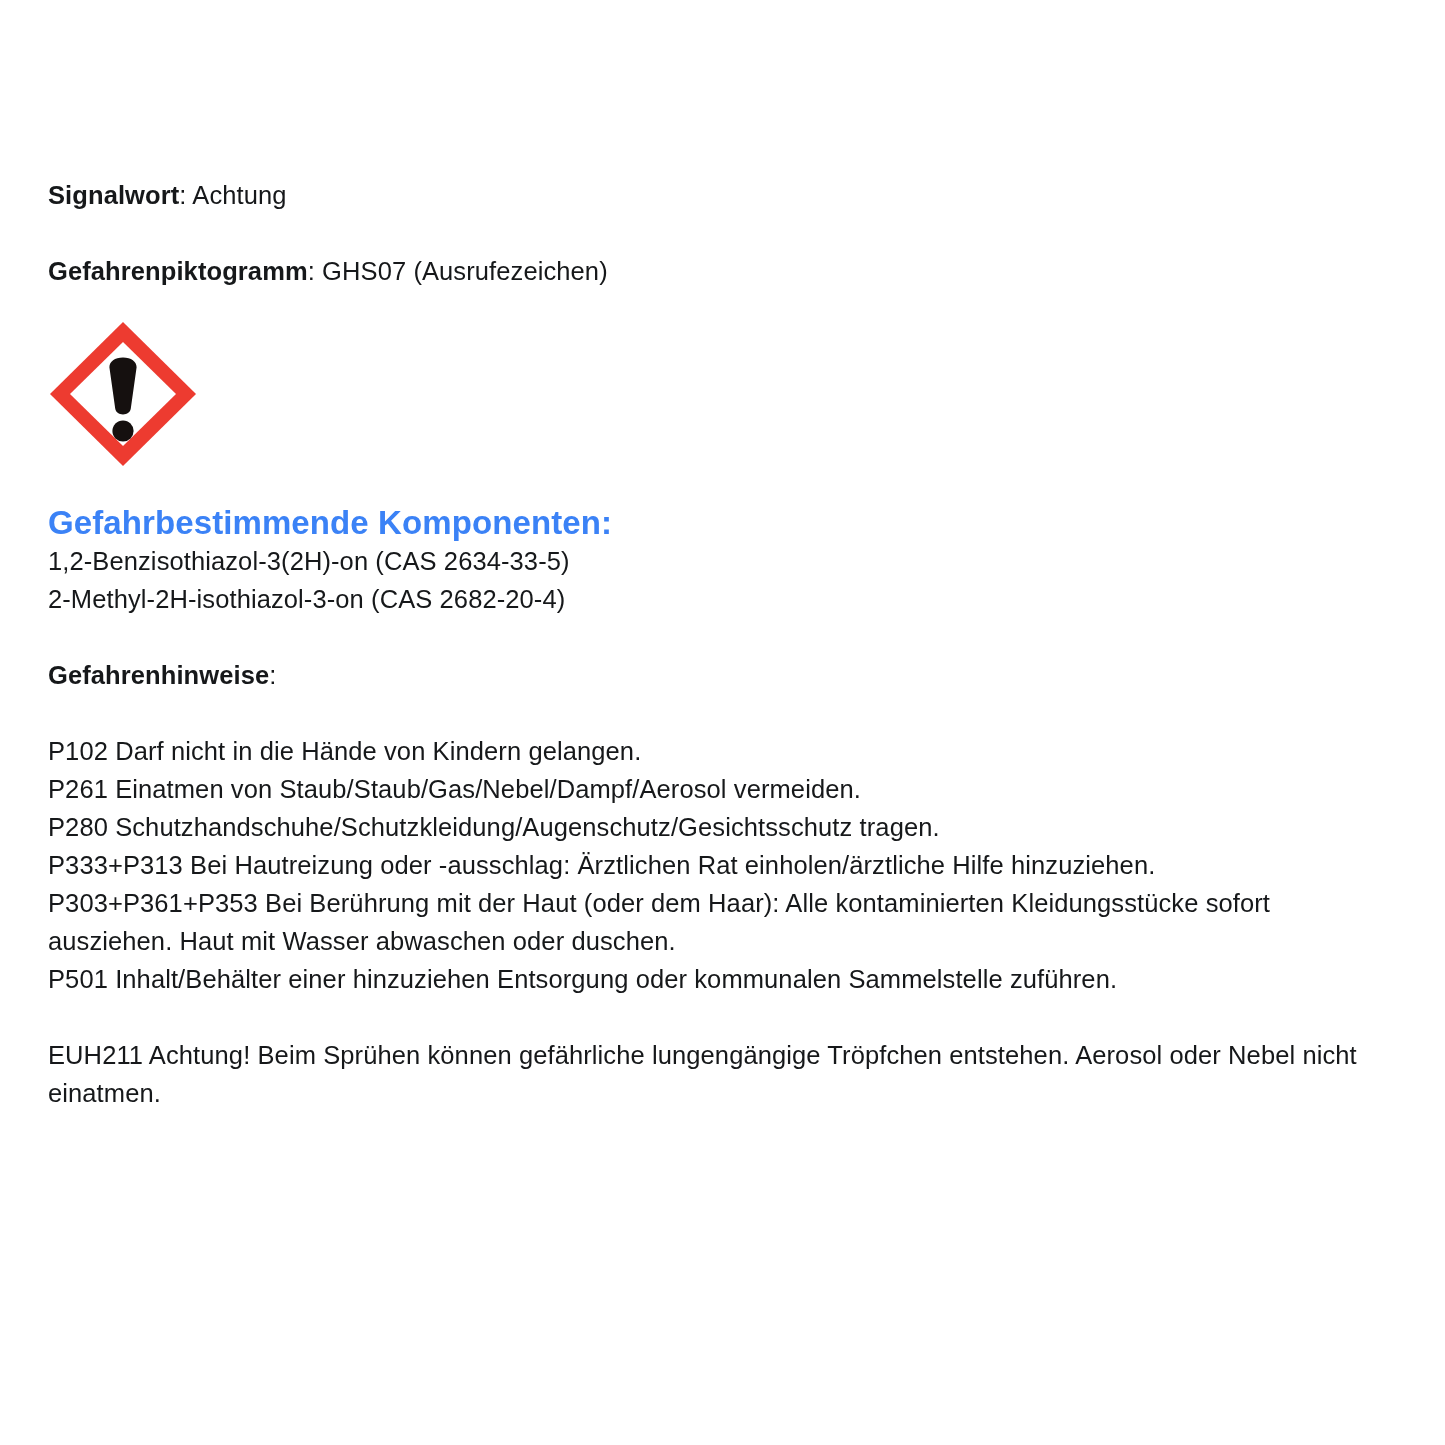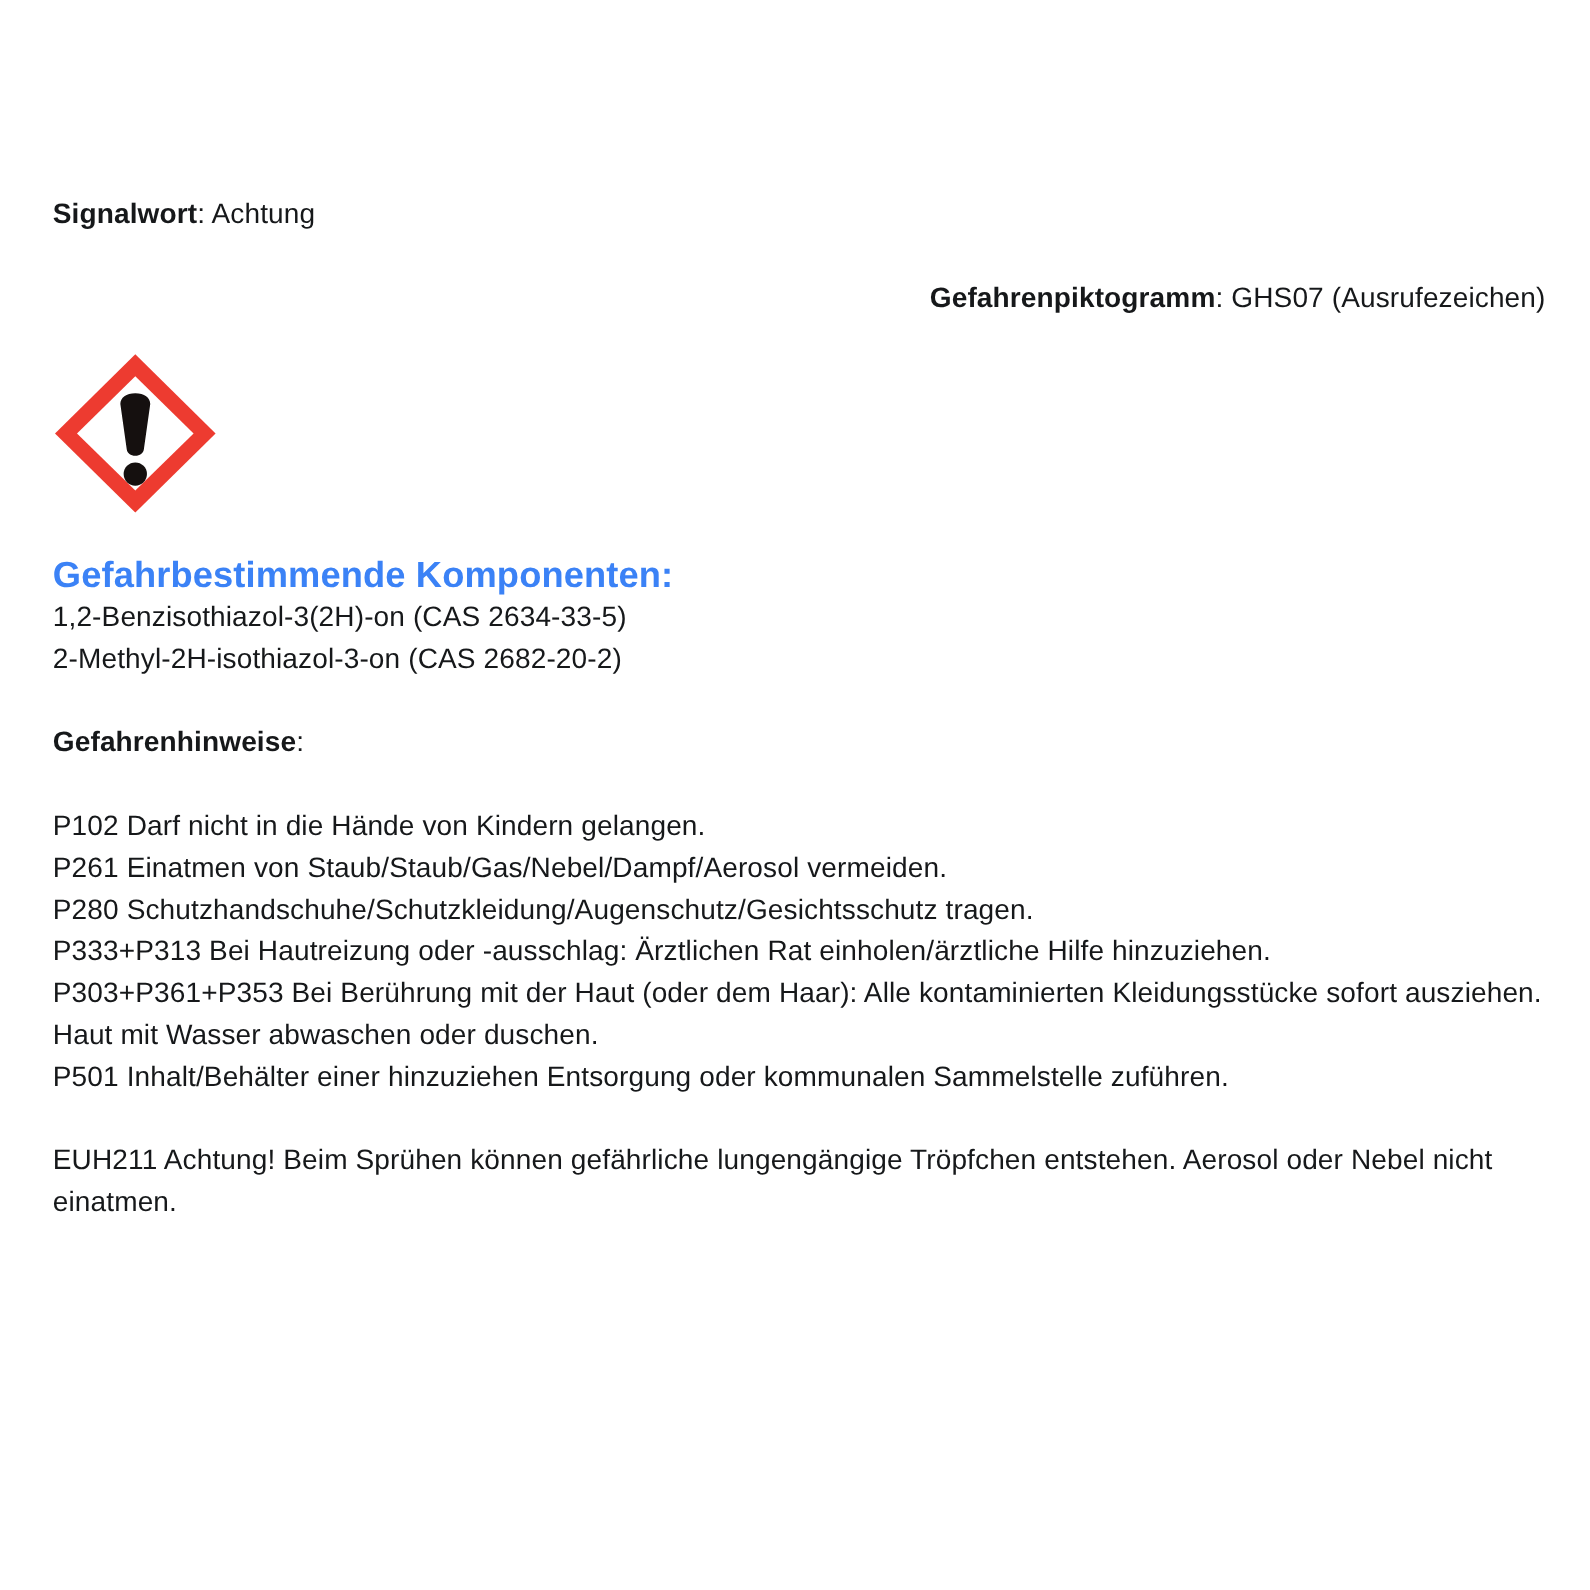--- a/index.html
+++ b/index.html
@@ -14,27 +14,27 @@
     font-family: "Liberation Sans", "DejaVu Sans", sans-serif;
     color: #16181a;
     -webkit-font-smoothing: antialiased;
   }
 
   .page {
     position: relative;
     width: 1445px;
     height: 1445px;
     box-sizing: border-box;
-    padding: 176px 40px 0 48px;
+    padding: 176px 68px 0 48px;
   }
 
   .block {
     margin: 0 0 38px 0;
   }
-  .block.tight { margin-bottom: 0; text-align: right; }
+  .block.tight { margin-bottom: 0; }
 
   .line {
     font-size: 25.5px;
     line-height: 38px;
     letter-spacing: 0.1px;
     white-space: pre-wrap;
     color: #16181a;
   }
 
   .line b,
@@ -86,21 +86,21 @@
                  L 61.4 47.2
                  C 61.4 41.6 66.8 37.5 75 37.5 Z" fill="#15100f"></path>
         <circle cx="75" cy="111" r="10.6" fill="#15100f"></circle>
       </svg>
     </div>
   </div>
 
   <div class="block">
     <div class="heading">Gefahrbestimmende Komponenten:</div>
     <div class="line">1,2-Benzisothiazol-3(2H)-on (CAS 2634-33-5)</div>
-    <div class="line">2-Methyl-2H-isothiazol-3-on (CAS 2682-20-2)</div>
+    <div class="line">2-Methyl-2H-isothiazol-3-on (CAS 2682-20-4)</div>
   </div>
 
   <div class="block">
     <div class="line"><b>Gefahrenhinweise</b><span>:</span></div>
   </div>
 
   <div class="block">
     <div class="line">P102 Darf nicht in die Hände von Kindern gelangen.</div>
     <div class="line">P261 Einatmen von Staub/Staub/Gas/Nebel/Dampf/Aerosol vermeiden.</div>
     <div class="line">P280 Schutzhandschuhe/Schutzkleidung/Augenschutz/Gesichtsschutz tragen.</div>

